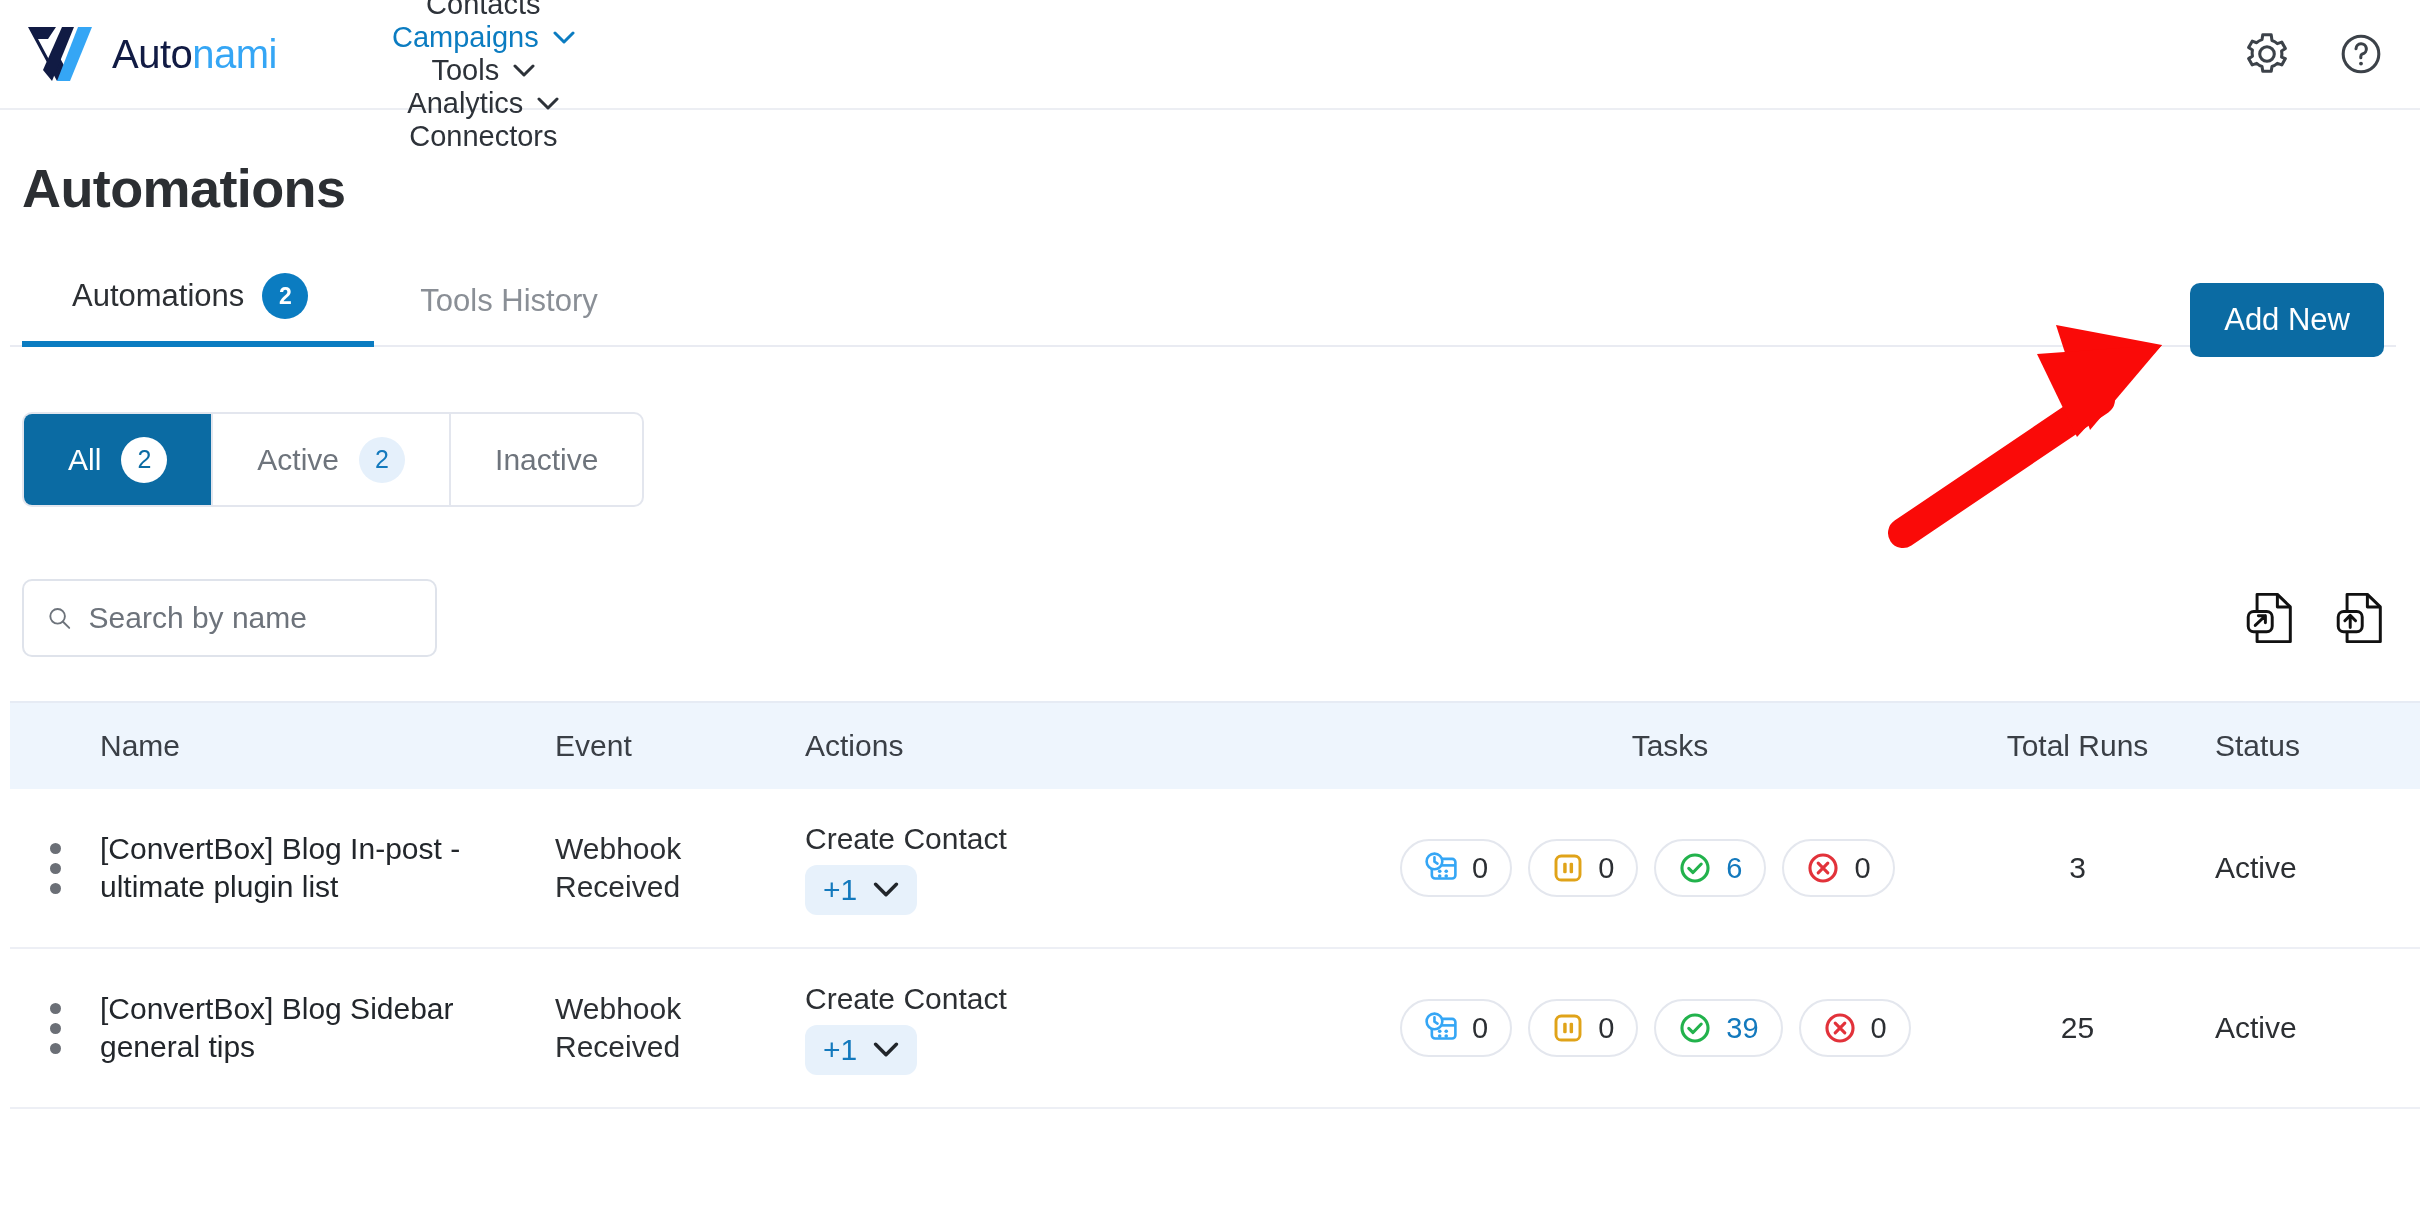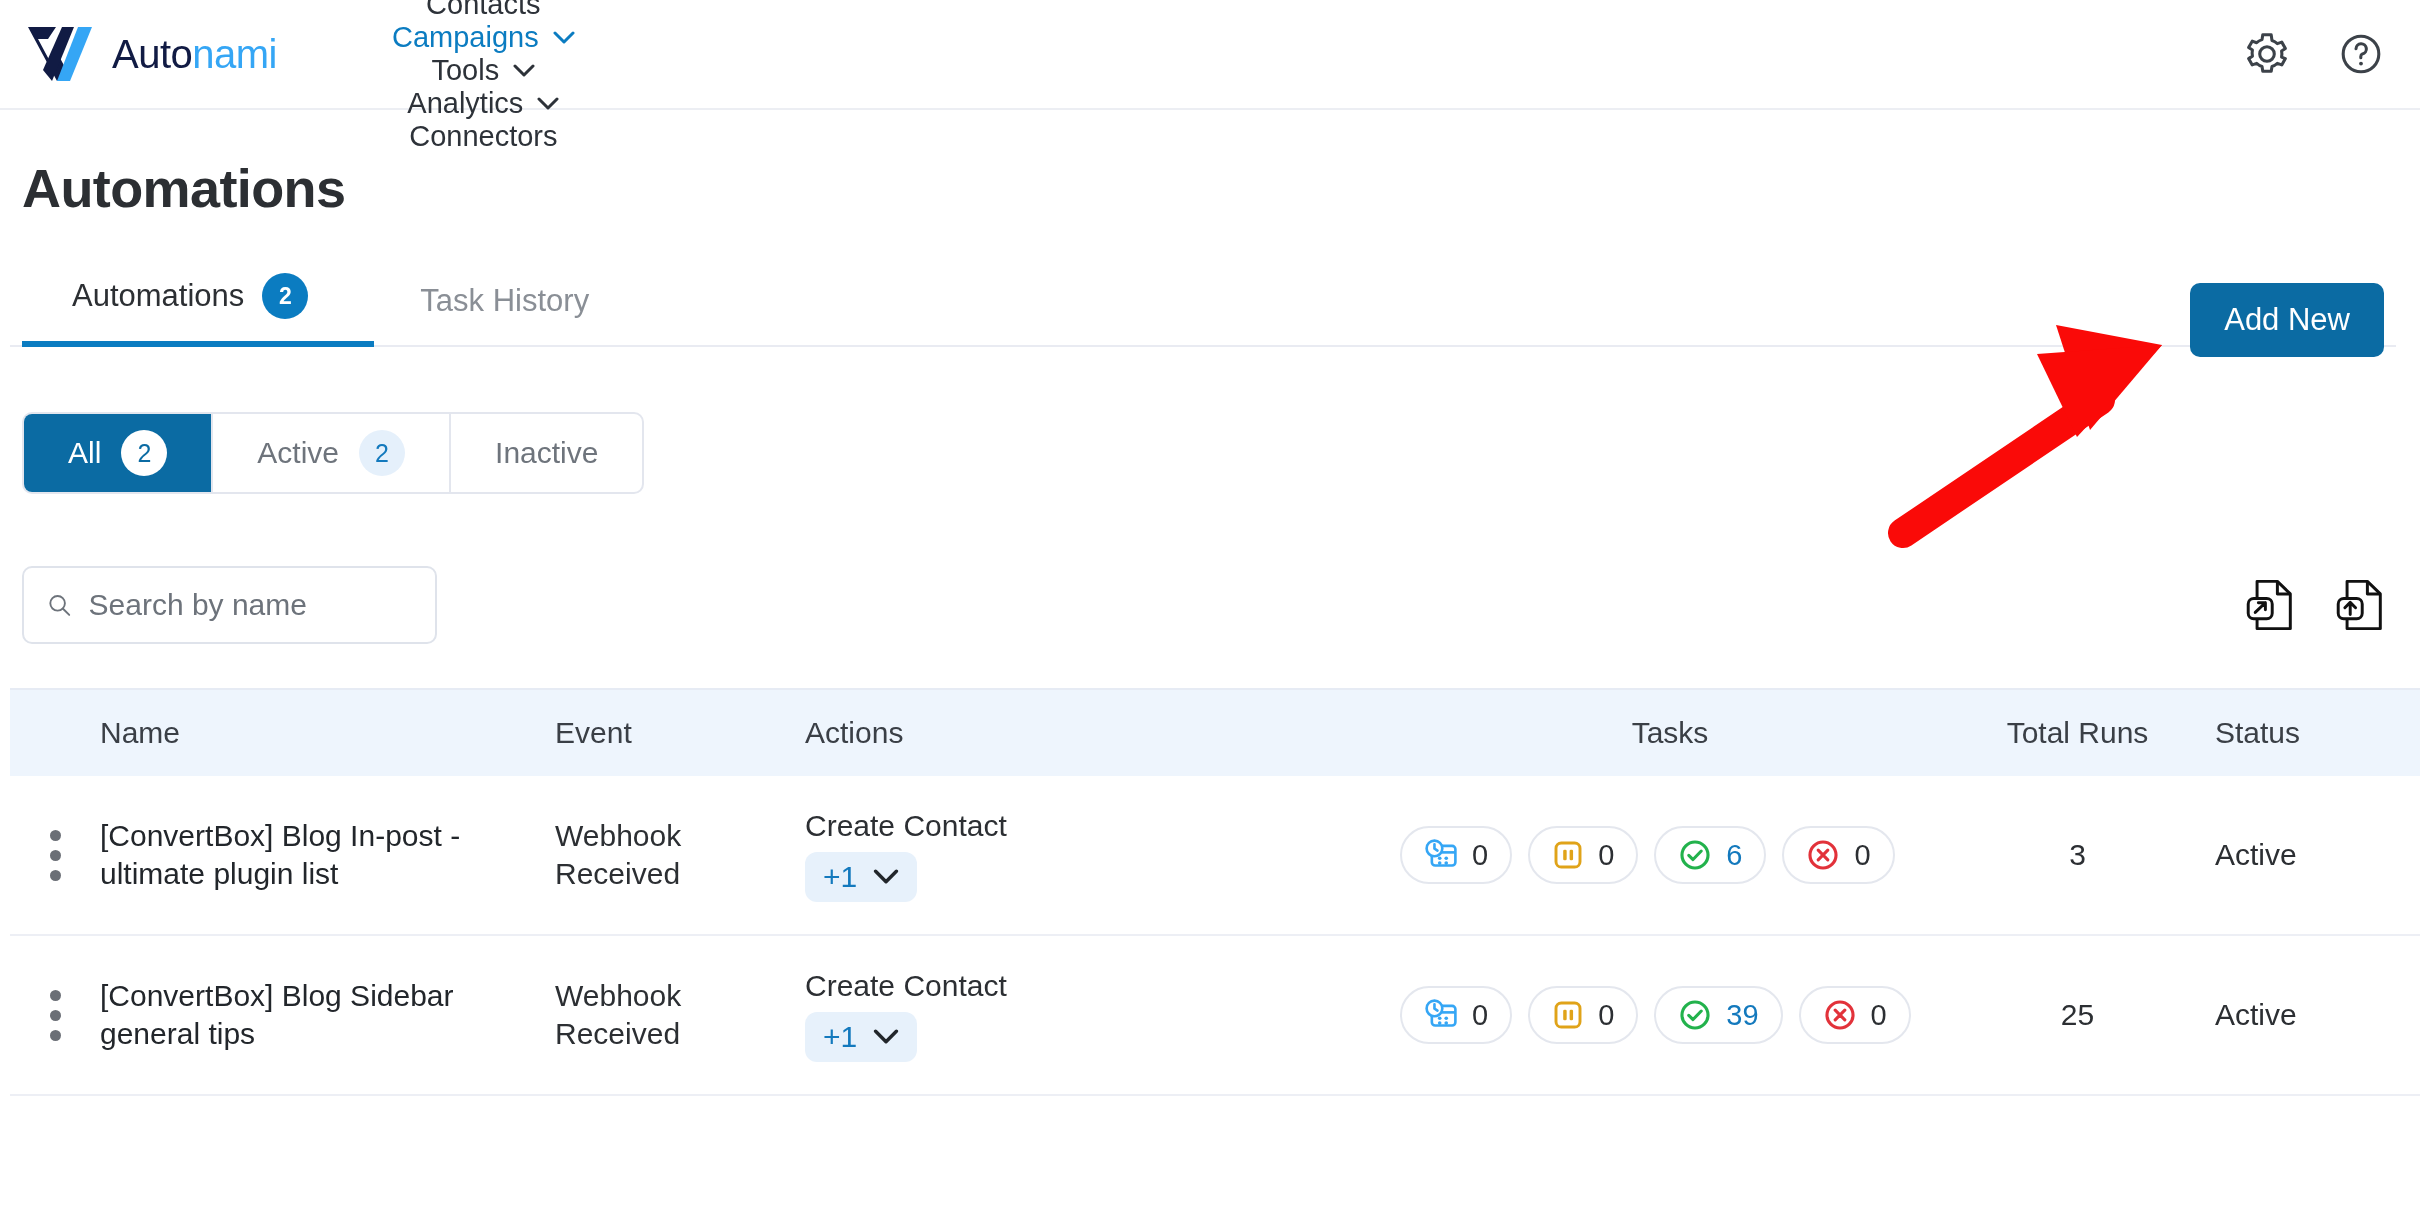--- a/index.html
+++ b/index.html
@@ -73,21 +73,21 @@
   .tabs-rule { height: 2px; background:#e9ebf2; margin-top:0; }
 
   
   .filters {
     display:inline-flex; margin: 65px 0 0 12px;
     border:2px solid #e3e6ee; border-radius: 10px; overflow:hidden; background:#fff;
   }
   .filter {
     display:flex; align-items:center; gap: 20px;
     font-size: 30px; color:#6e747c;
-    padding: 0 44px; height: 78px; cursor:pointer;
+    padding: 0 44px; height: 91px; cursor:pointer;
     border-right: 2px solid #e3e6ee; background:#fff;
   }
   .filter:last-child { border-right:none;border-radius:31px; }
   .filter.active { background:#0b6ba3; color:#fff; }
   .filter .cnt {
     min-width: 46px; height: 46px; border-radius:999px;
     display:flex; align-items:center; justify-content:center;
     font-size: 25px; padding: 0 10px;
     background:#e5f0fb; color:#1379bd;
   }
@@ -228,21 +228,21 @@
 
     <div class="page-title">Automations</div>
 
     <div class="tabs-wrap">
       <div class="tabs">
         <div class="tab">
           <span>Automations</span>
           <span class="tab-badge">2</span>
         </div>
         <div class="tab inactive">
-          <span>Task History</span>
+          <span>Tools History</span>
         </div>
         <div class="tab-underline"></div>
       </div>
       <div class="tabs-rule"></div>
     </div>
 
     <div class="filters">
       <div class="filter active">
         <span>All</span>
         <span class="cnt">2</span>

